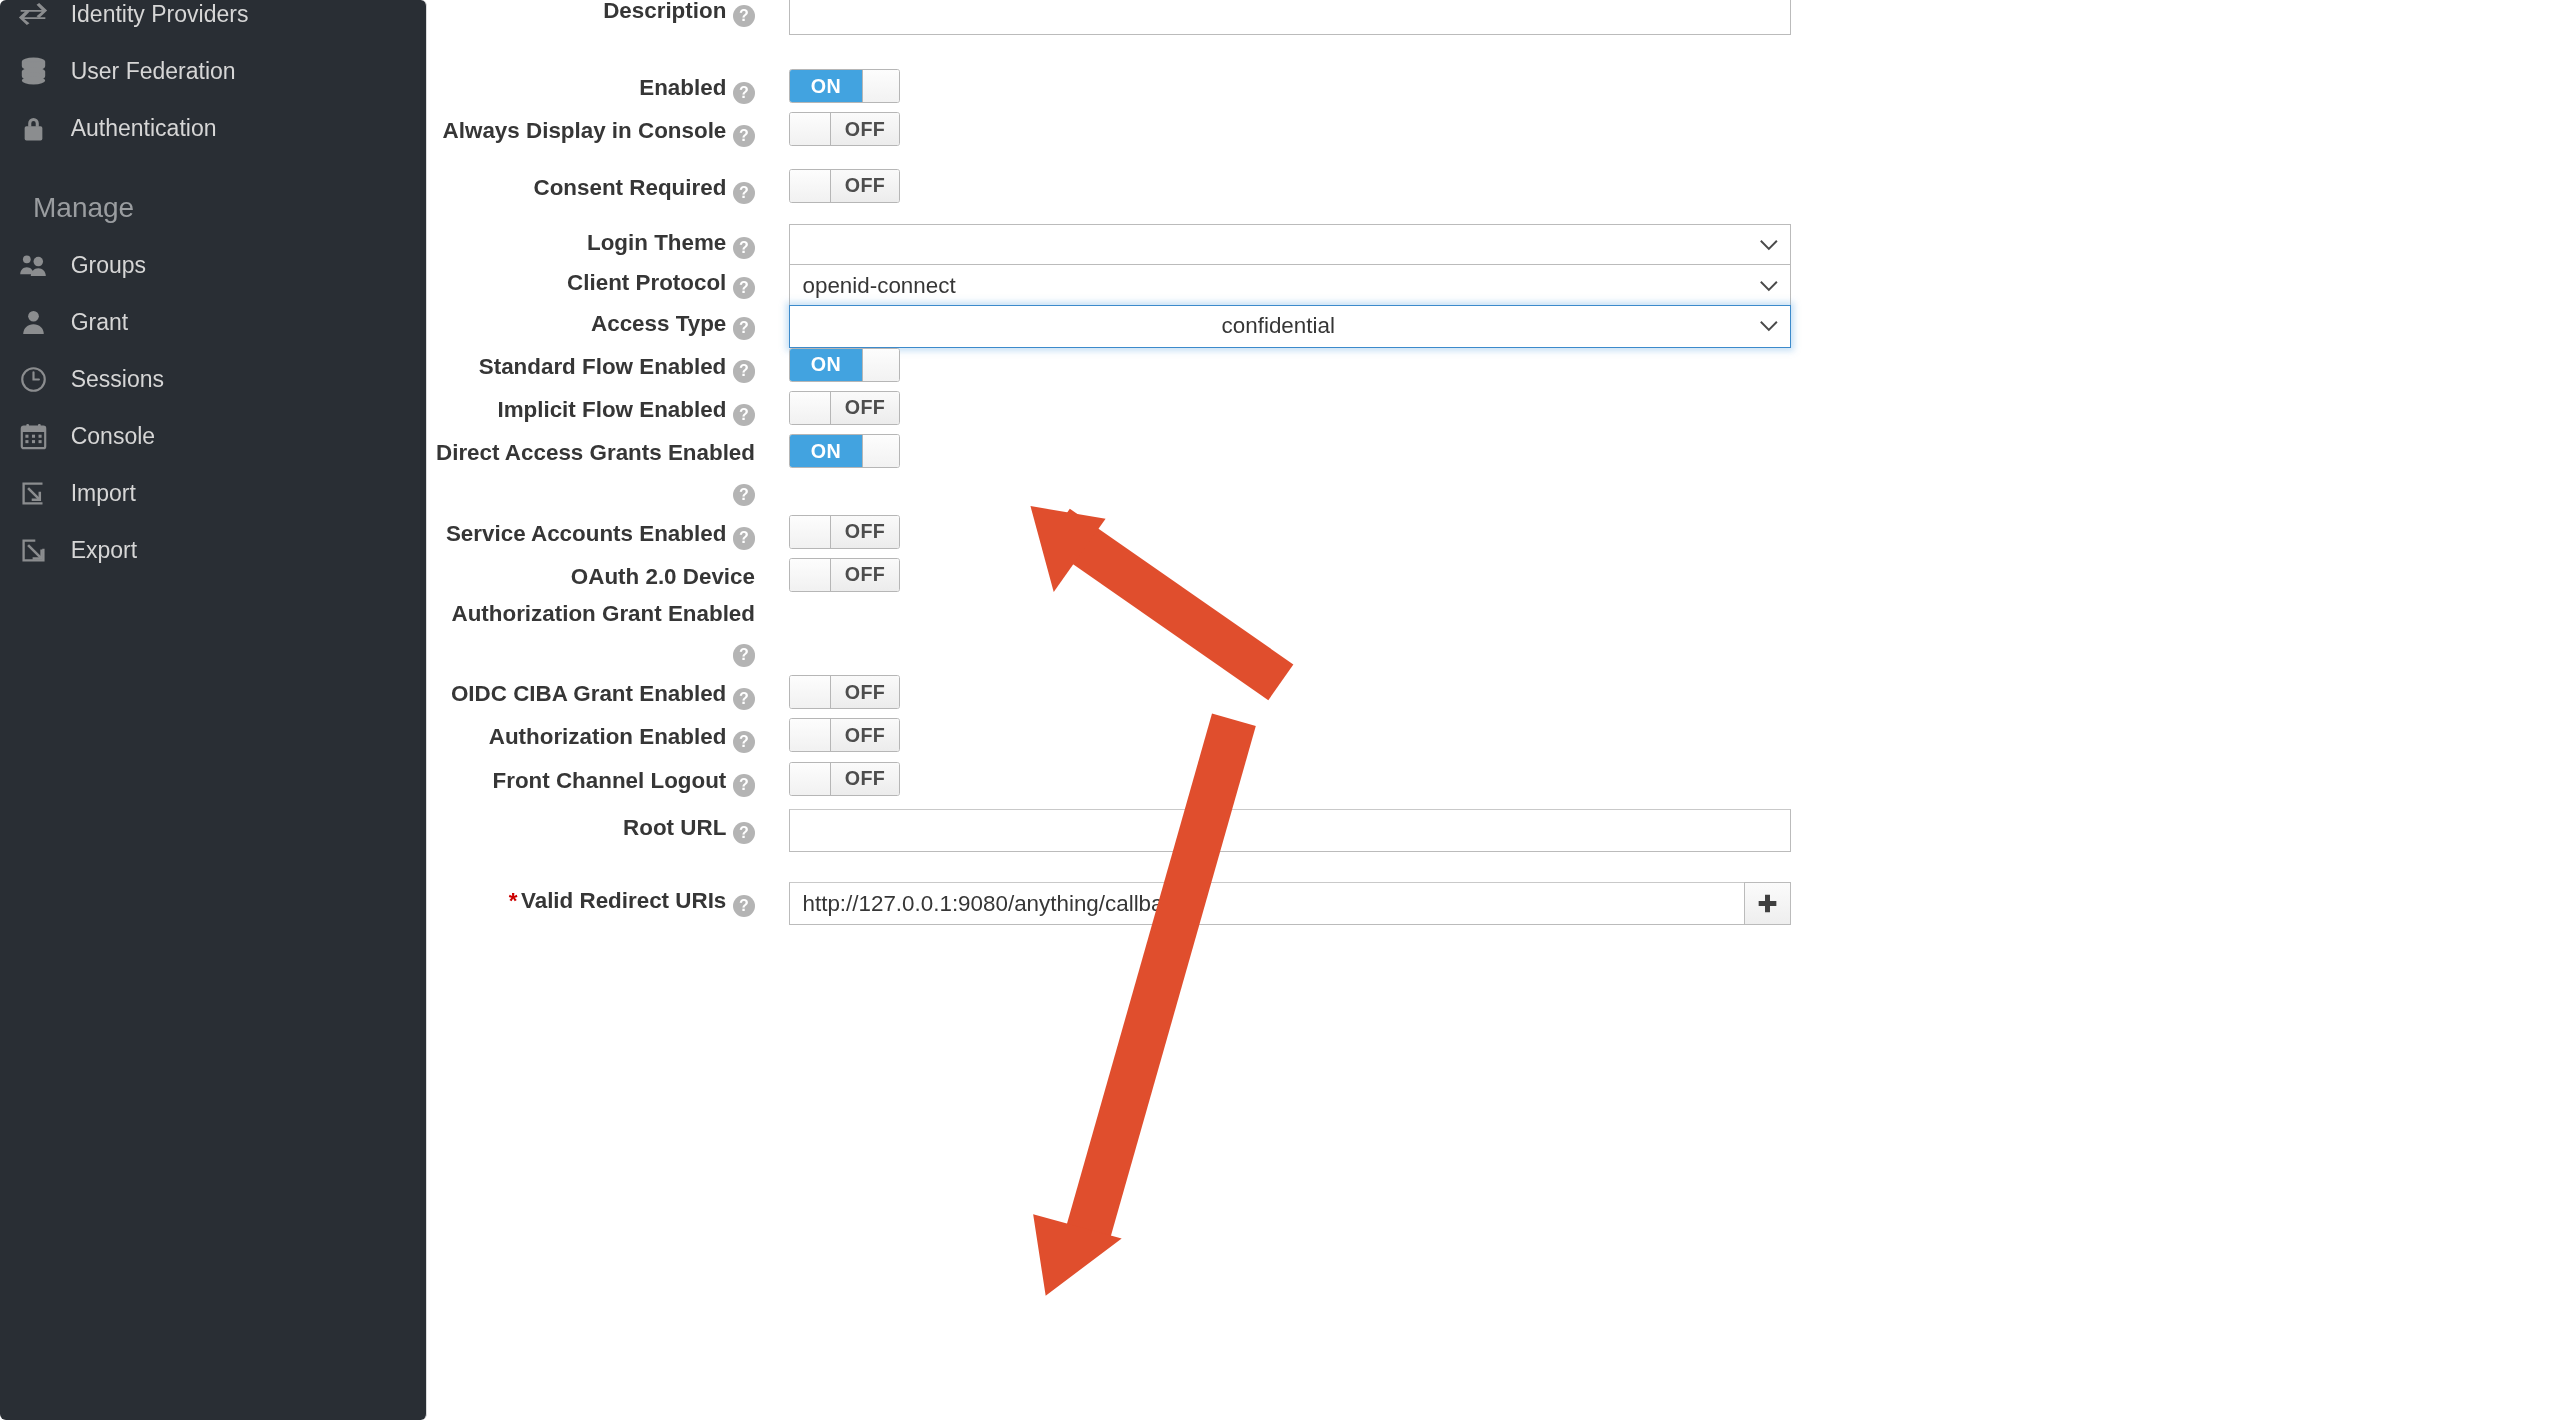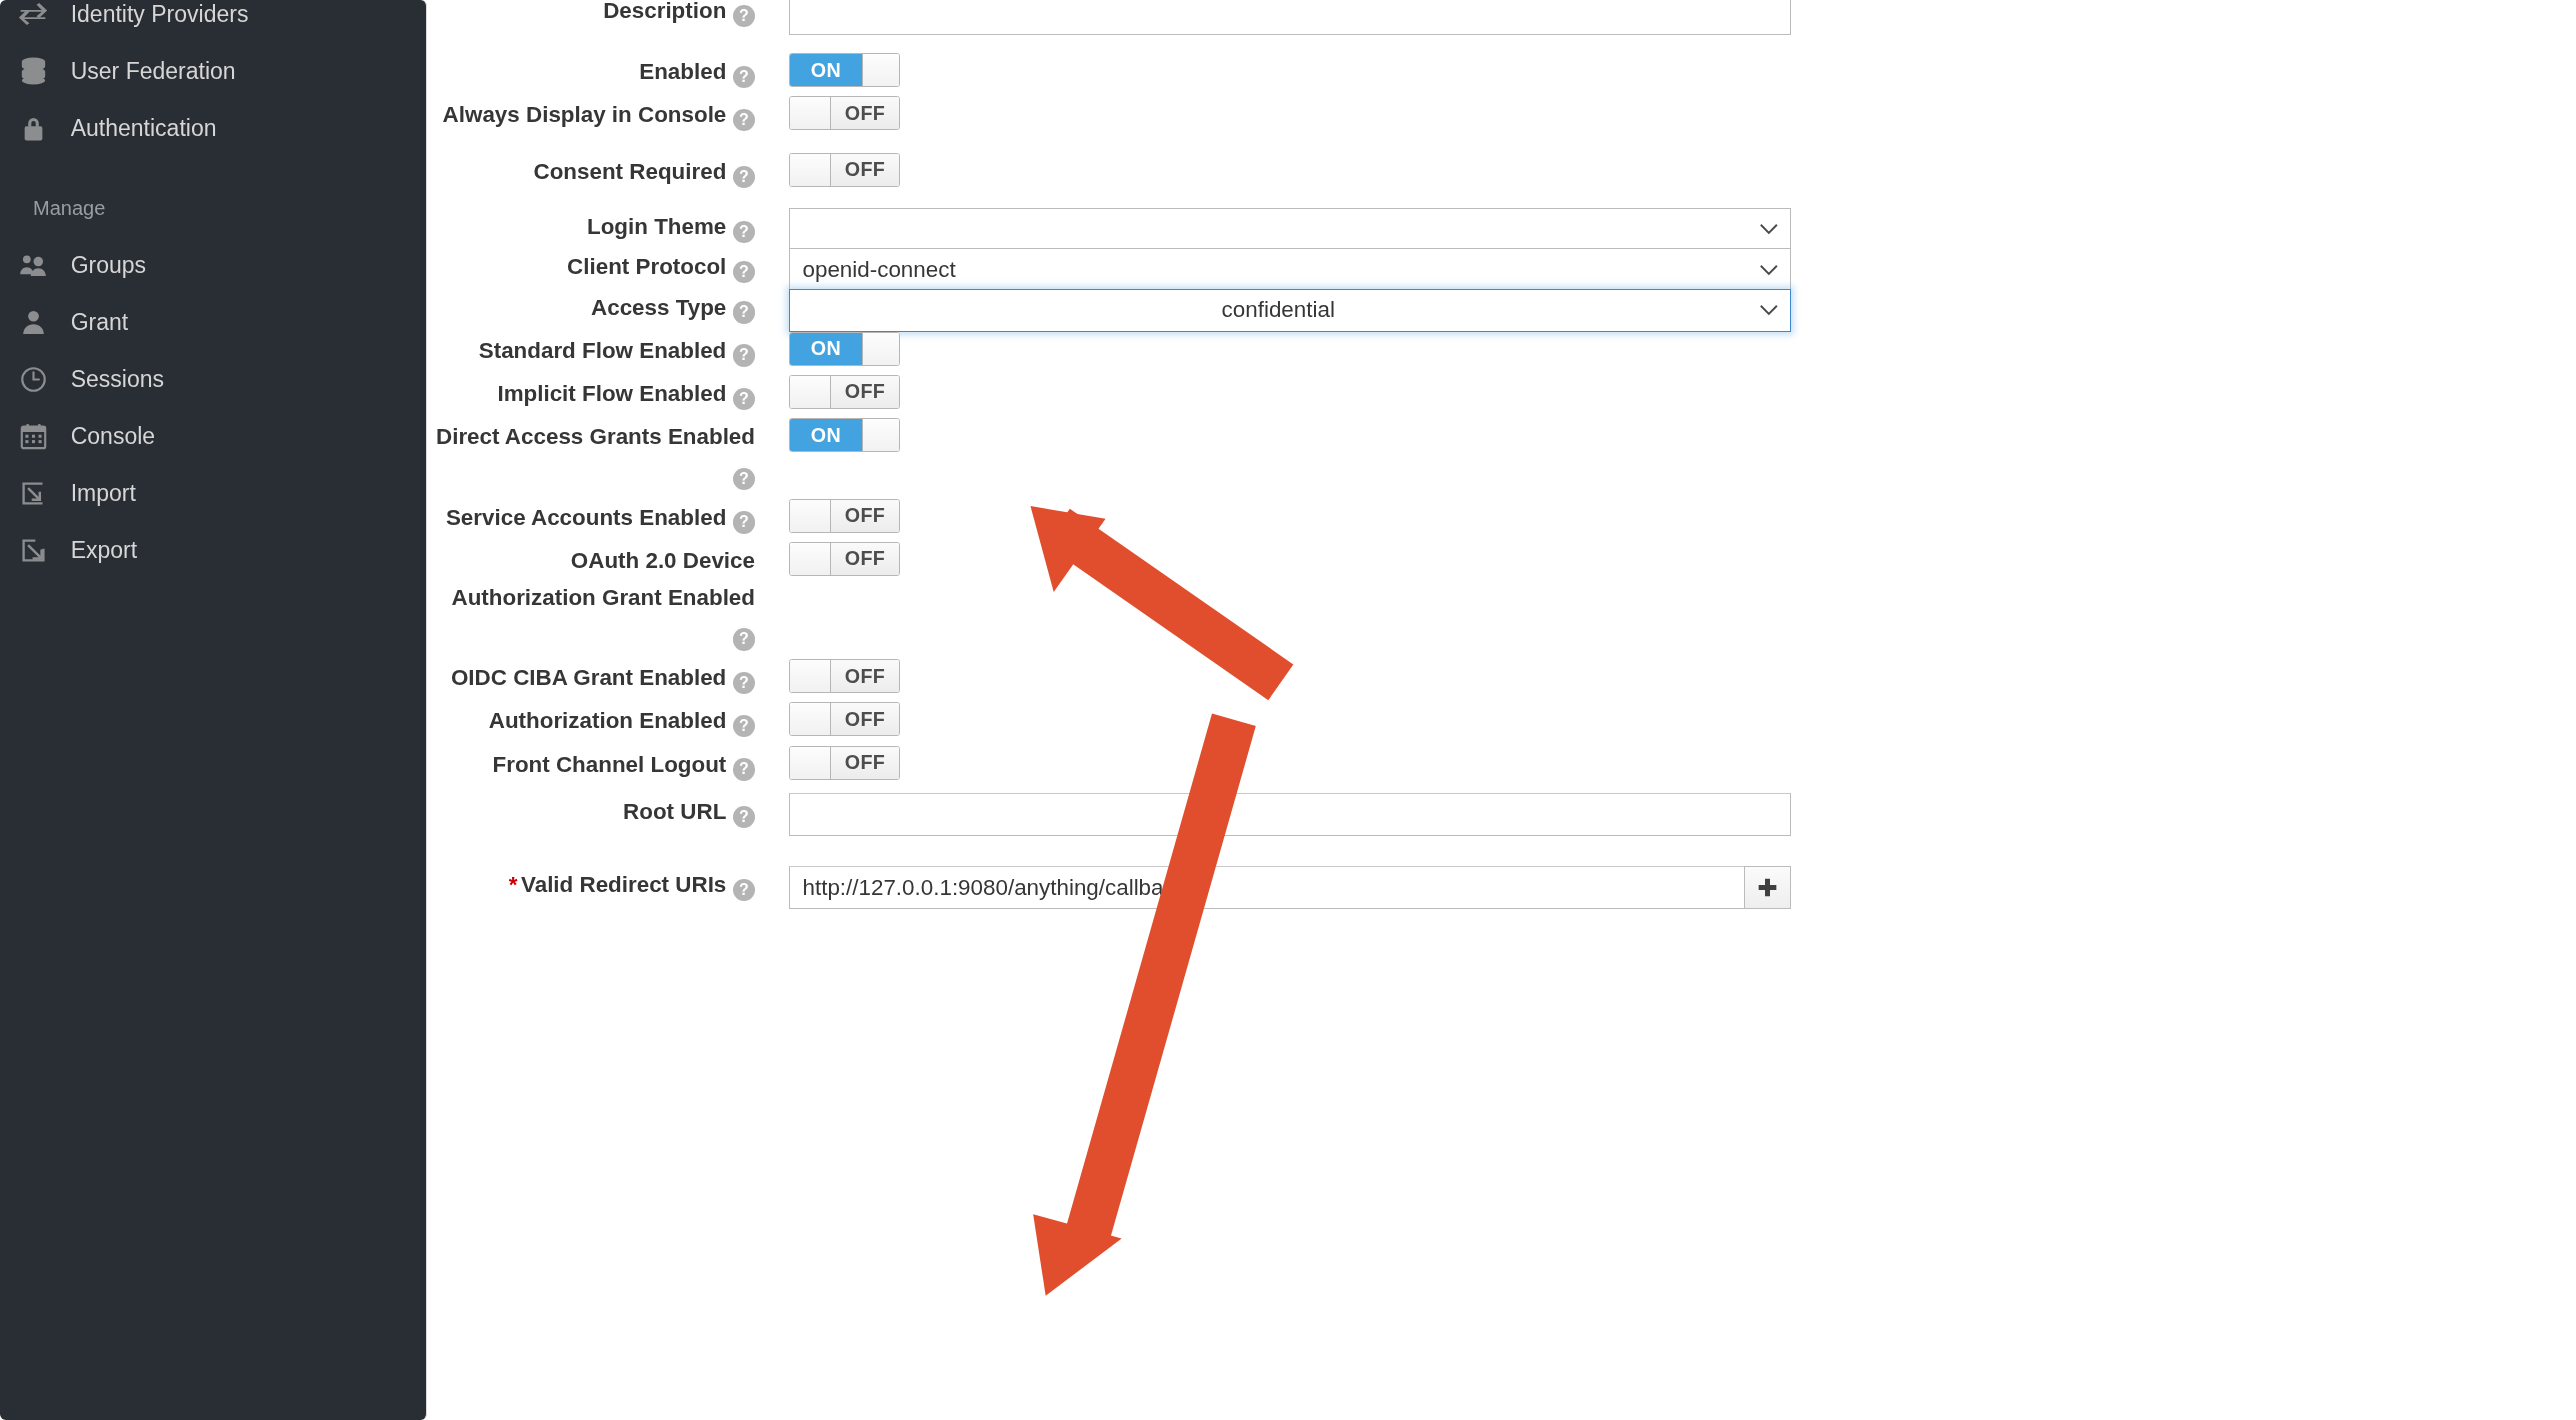--- a/index.html
+++ b/index.html
@@ -34,21 +34,21 @@
     width: 36px; height: 30px;
     margin-left: -49px; margin-right: 19.7px;
     display: flex; align-items: center; justify-content: center;
     flex: 0 0 36px;
     color: #8b8d8f;
   }
   .nav-item .ico svg { display: block; }
   .nav-label { line-height: 1; }
   .nav-section {
     color: #9a9da0;
-    font-size: 20px;
+    font-size: 28px;
     padding-left: 33px;
     height: 57px;
     display: flex; align-items: center;
     margin-top: 23px;
   }
 
   
   #main {
     flex: 1 1 auto;
     position: relative;
@@ -324,21 +324,21 @@
   <main id="main">
     <div id="form">
 
       <div class="frow" style="margin-top:-8px">
         <div class="flabel"><span>Description</span><span class="helpicon">?</span></div>
         <div class="fctl">
           <input class="tinput" type="text" value="" style="">
         </div>
       </div>
 
-      <div class="frow" style="margin-top:18px">
+      <div class="frow" style="margin-top:34px">
         <div class="flabel"><span>Enabled</span><span class="helpicon">?</span></div>
         <div class="fctl">
           <div class="toggle on">
             <span class="seg seg-label">ON</span>
             <span class="seg seg-knob"></span>
           </div>
         </div>
       </div>
 
       <div class="frow" style="margin-top:6.3px">

